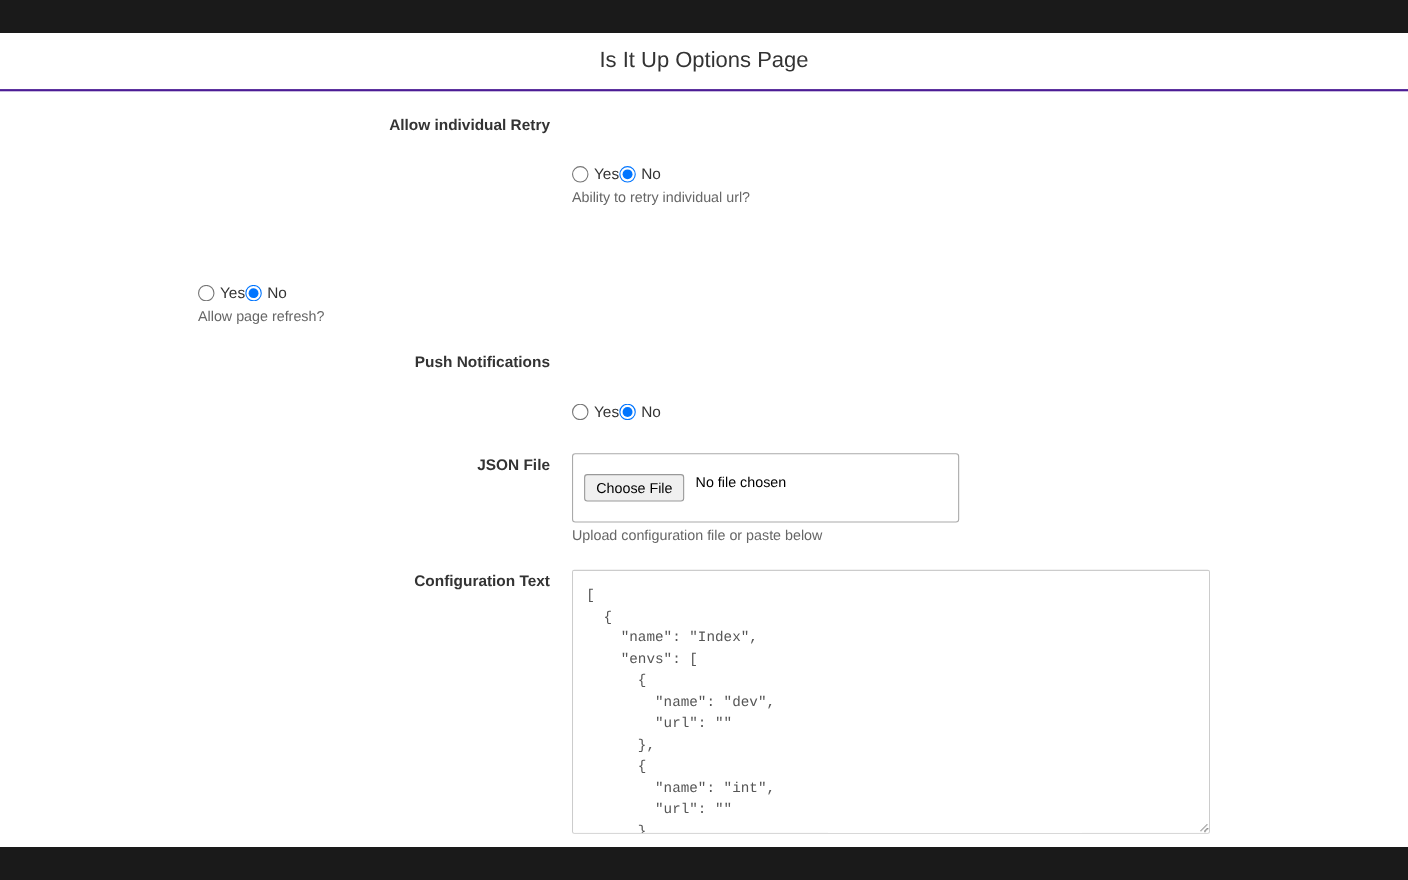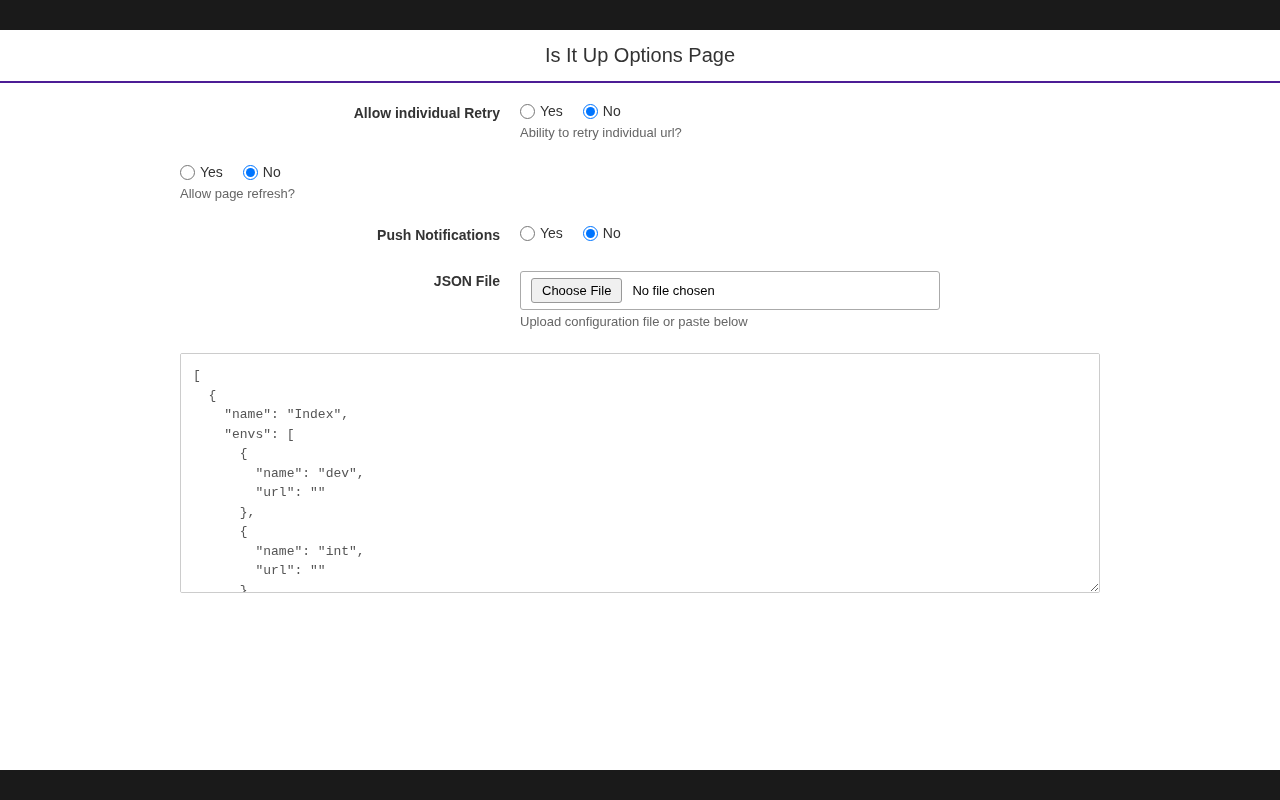--- a/index.html
+++ b/index.html
@@ -82,22 +82,23 @@
       color: #333;
     }
 
     .form-control {
       flex: 1;
     }
 
     .radio-group {
       display: flex;
       align-items: flex-end;
-      gap: 20px;
+      gap: 0;
       margin-bottom: 6px;
+      margin-top: 47px;
     }
 
     .radio-option {
       display: flex;
       align-items: center;
       gap: 5px;
       cursor: pointer;
     }
 
     .radio-option input[type="radio"] {
@@ -108,25 +109,24 @@
 
     .help-text {
       font-size: 13px;
       color: #666;
       margin-top: 4px;
     }
 
     .file-input-wrapper {
       border: 1px solid #aaa;
       border-radius: 3px;
-      padding: 6px 10px;
+      padding: 18px 10px;
       display: inline-flex;
-      align-items: center;
       background: #fff;
-      width: 420px;
+      width: 352px;
     }
 
     .btn-choose-file {
       background-color: #f0f0f0;
       border: 1px solid #999;
       border-radius: 3px;
       padding: 4px 10px;
       font-size: 13px;
       cursor: pointer;
       margin-right: 10px;
@@ -226,20 +226,21 @@
       <div class="file-input-wrapper">
         <button class="btn-choose-file">Choose File</button>
         <span class="file-name">No file chosen</span>
 
       </div>
       <div class="help-text">Upload configuration file or paste below</div>
     </div>
   </div>
 
   <div class="form-row">
+    <div class="form-label">Configuration Text</div>
     <div class="form-control">
       <textarea class="config-textarea" style="">[
   {
     "name": "Index",
     "envs": [
       {
         "name": "dev",
         "url": ""
       },
       {

